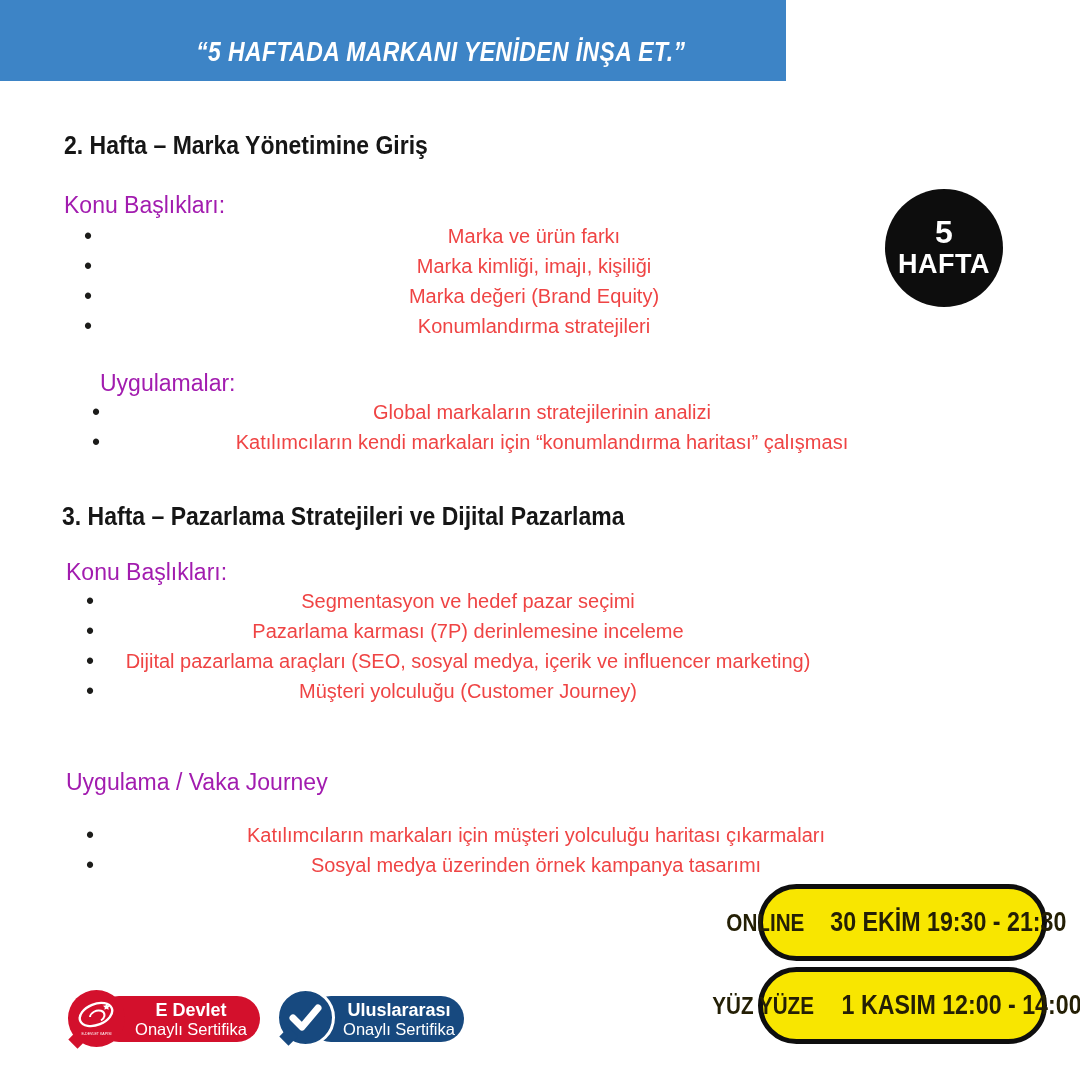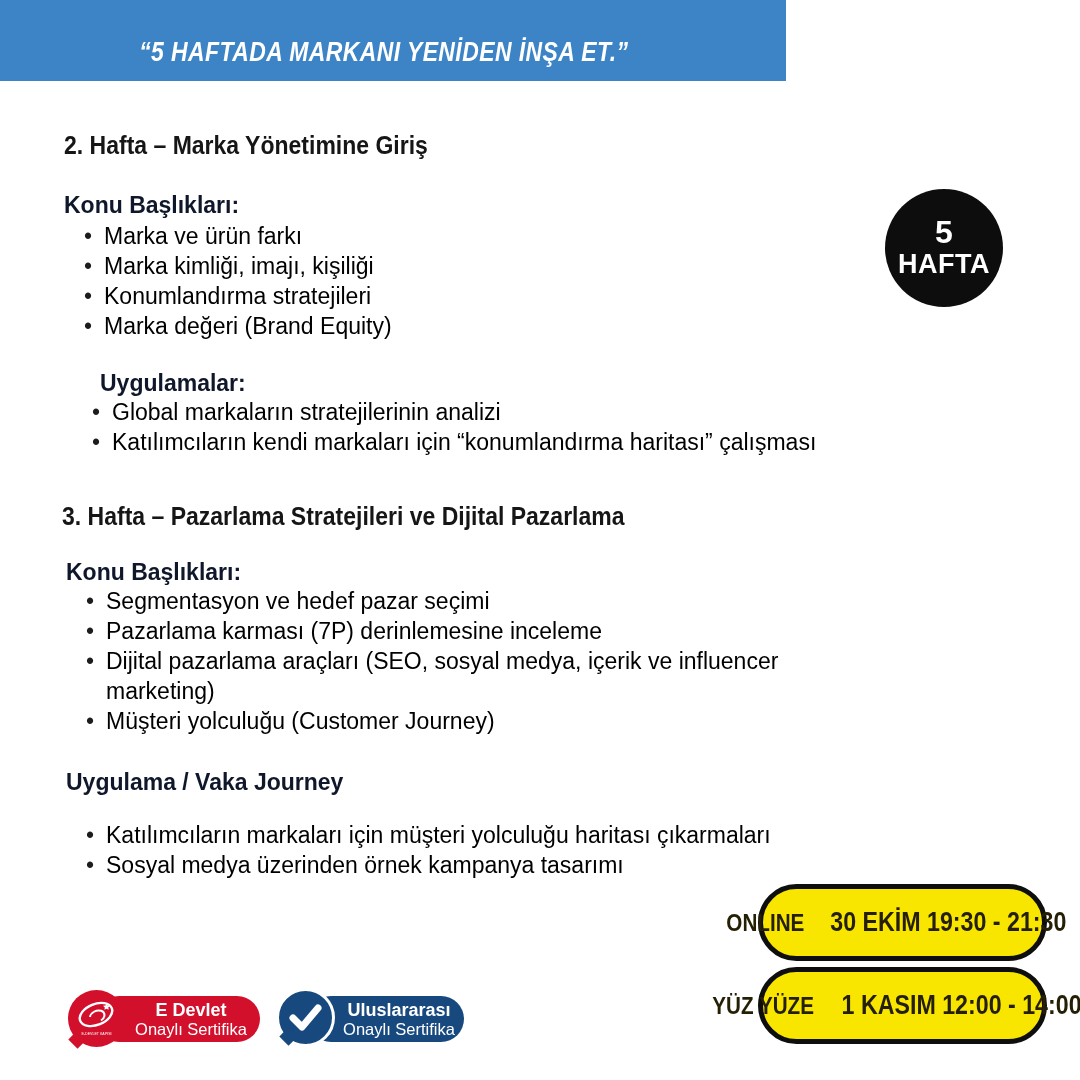--- a/index.html
+++ b/index.html
@@ -10,21 +10,21 @@
     width: 1080px; height: 1080px;
     background: #ffffff;
     overflow: hidden;
   }
 
   
   .banner {
     position: absolute; left: 0; top: 0;
     width: 786px; height: 81px;
     background: #3d84c6;
-    display: flex; align-items: center; justify-content: flex-start;
+    display: flex; align-items: center; justify-content: center;
     padding-left: 96px; padding-top: 24px;
   }
   .banner-text {
     color: #ffffff;
     font-size: 27px; font-weight: 800; font-style: italic;
     letter-spacing: .5px; white-space: nowrap;
     display: inline-block; transform: scaleX(.85);
   }
 
   
@@ -32,34 +32,35 @@
     position: absolute;
     color: #161616; font-size: 25px; font-weight: 700;
     white-space: nowrap;
     transform: scaleX(.92); transform-origin: left center;
   }
   .sec-title.t1 { left: 64px; top: 131px; }
   .sec-title.t2 { left: 62px; top: 502px; }
 
   .group-heading {
     position: absolute;
-    color: #0f172a; font-size: 23px; font-weight: 700;
+    color: #a21caf; font-size: 23px; font-weight: 400;
     white-space: nowrap;
   }
   .gh1 { left: 64px; top: 192px; }
   .gh2 { left: 64px; top: 370px; margin-left: 36px; }
   .gh3 { left: 66px; top: 559px; }
   .gh4 { left: 66px; top: 769px; }
 
   ul.bullets { position: absolute; list-style: none; }
   ul.bullets li {
     position: relative;
     padding-left: 40px;
-    color: #000000; font-size: 23px; font-weight: 400;
+    color: #ef4444; font-size: 20px; font-weight: 400;
     line-height: 30px;
+    text-align: center;
   }
   ul.bullets li::before {
     content: "•";
     position: absolute; left: 20px; top: 0;
     color: #1c1c1a; font-size: 23px;
   }
   .ul1 { left: 64px; top: 221px; width: 900px; }
   .ul2 { left: 72px; top: 397px; width: 900px; }
   .ul3 { left: 66px; top: 586px; width: 764px; }
   .ul3 li, .ul4 li { line-height: 31px; }
@@ -138,22 +139,22 @@
   <header class="banner">
     <span class="banner-text">“5 HAFTADA MARKANI YENİDEN İNŞA ET.”</span>
   </header>
 
   <h2 class="sec-title t1">2. Hafta – Marka Yönetimine Giriş</h2>
 
   <h3 class="group-heading gh1">Konu Başlıkları:</h3>
   <ul class="bullets ul1">
     <li>Marka ve ürün farkı</li>
     <li>Marka kimliği, imajı, kişiliği</li>
+    <li>Marka değeri (Brand Equity)</li>
     <li>Konumlandırma stratejileri</li>
-    <li>Marka değeri (Brand Equity)</li>
   </ul>
 
   <h3 class="group-heading gh2">Uygulamalar:</h3>
   <ul class="bullets ul2">
     <li>Global markaların stratejilerinin analizi</li>
     <li>Katılımcıların kendi markaları için “konumlandırma haritası” çalışması</li>
   </ul>
 
   <h2 class="sec-title t2">3. Hafta – Pazarlama Stratejileri ve Dijital Pazarlama</h2>
 

